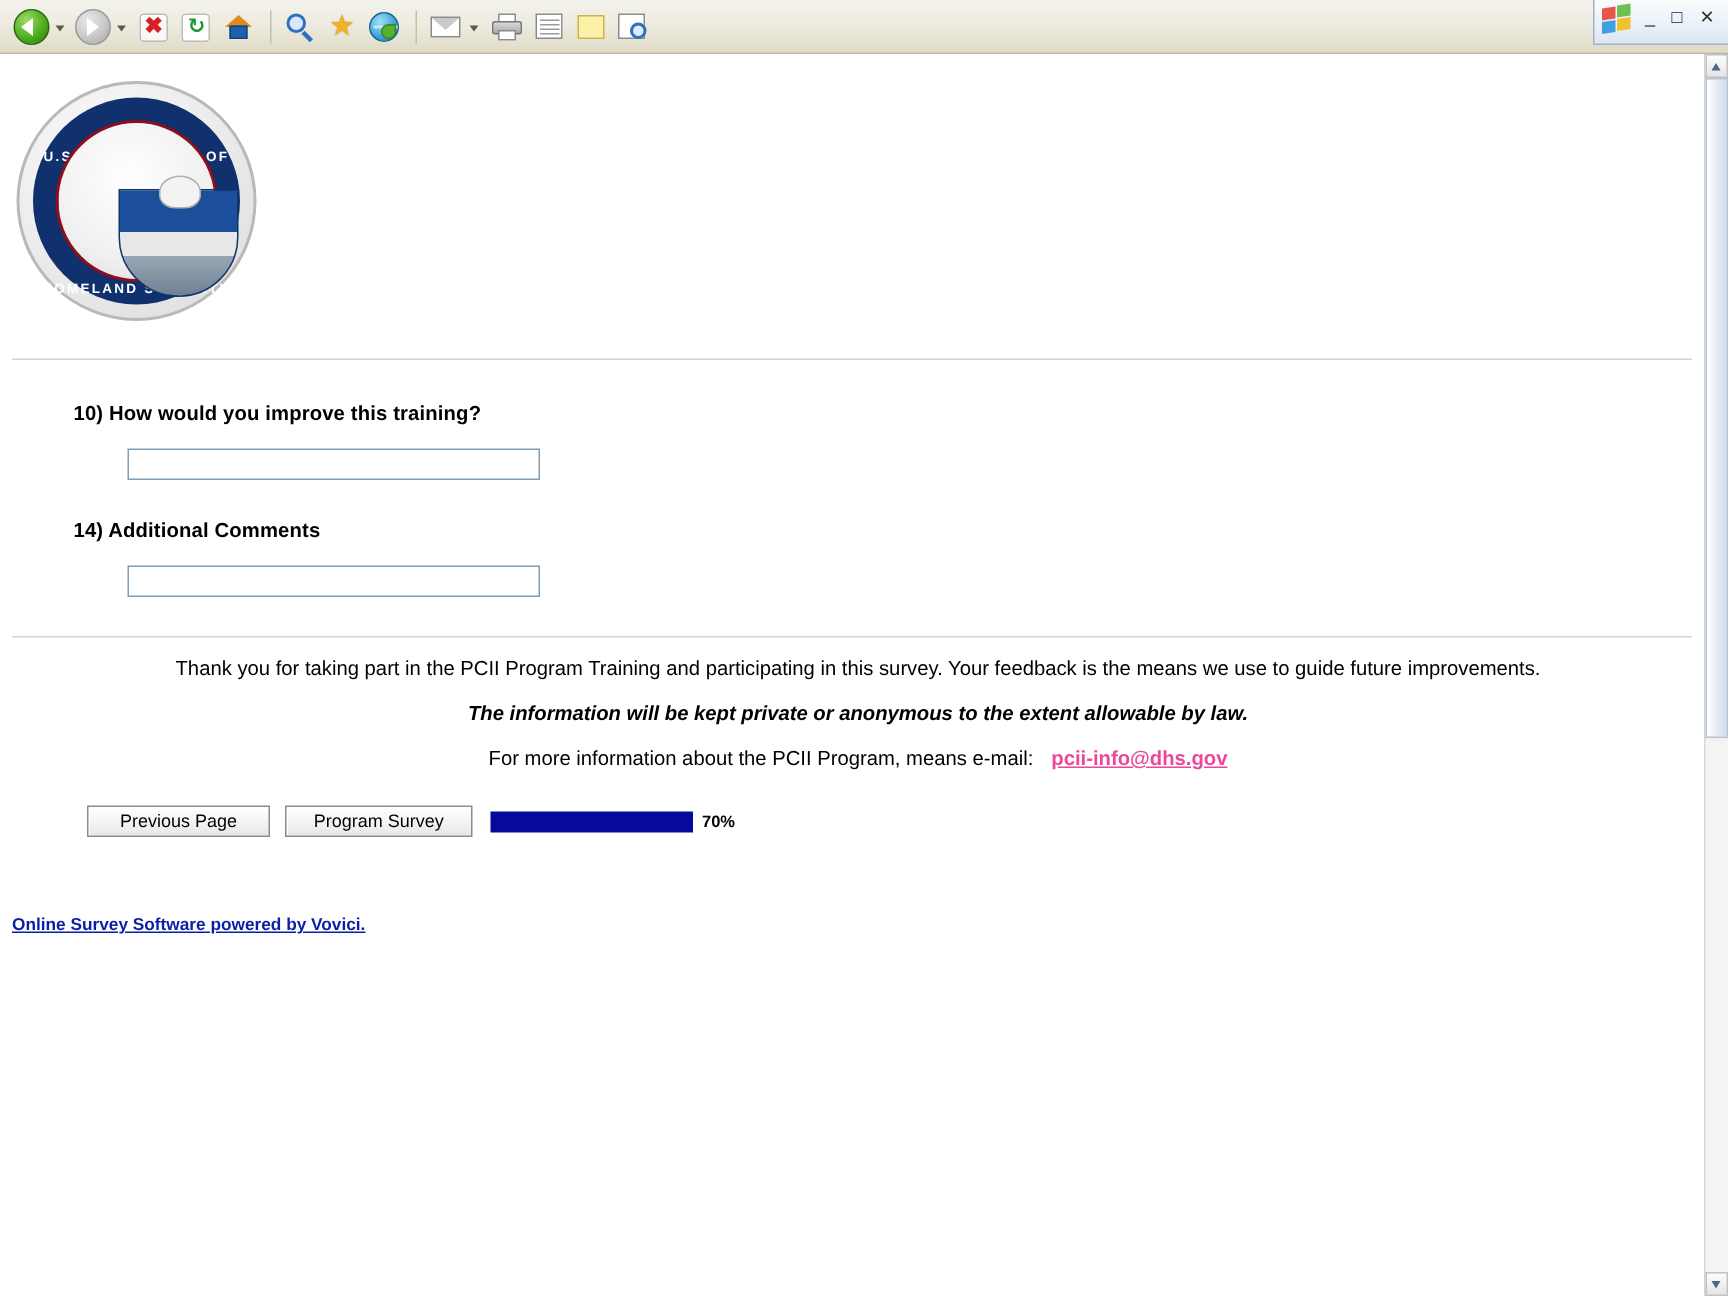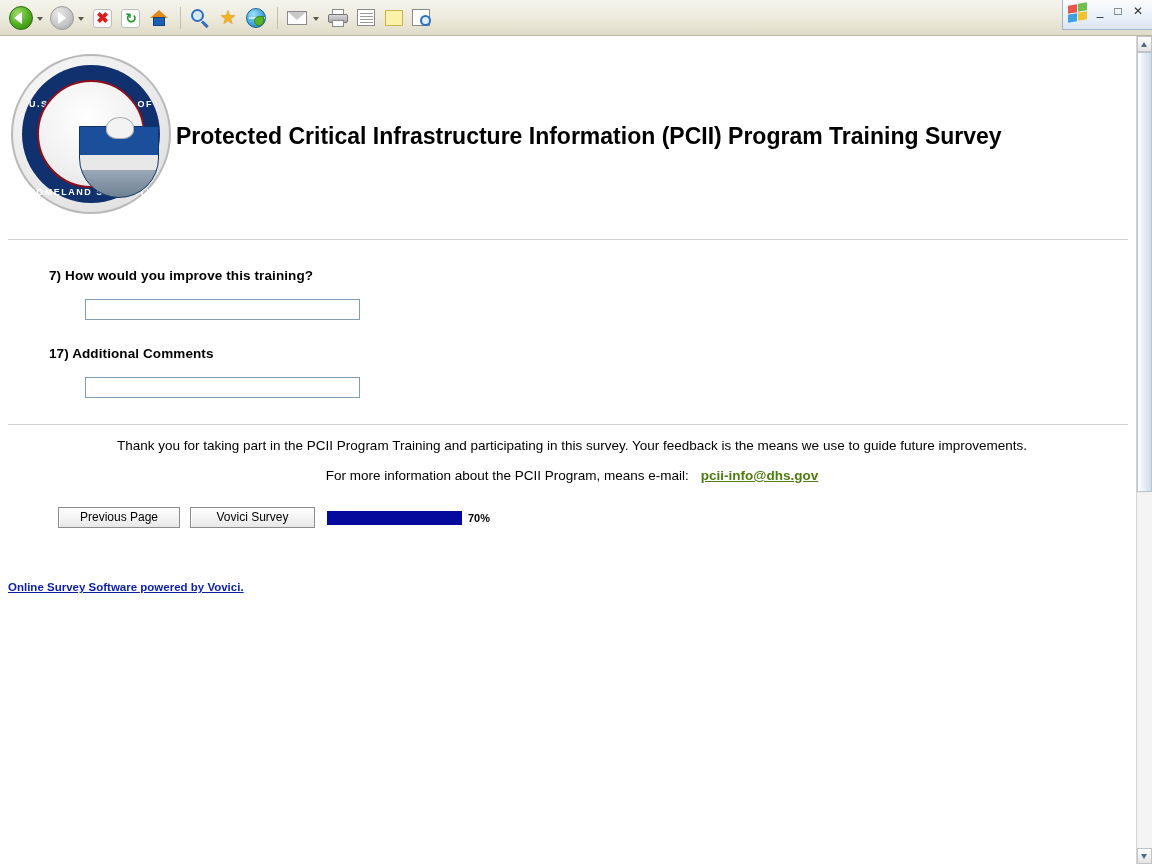--- a/index.html
+++ b/index.html
@@ -439,21 +439,21 @@
     font: 13.5px/18px "Liberation Sans", sans-serif;
     color: #000000;
     text-align: center;
   }
   .foot-line.italic {
     font-style: italic;
     font-weight: bold;
     font-size: 13.5px;
   }
   .mail-link {
-    color: #4d7c0f;
+    color: #ec4899;
     font-weight: bold;
     text-decoration: underline;
     margin-left: 12px;
   }
 
   #button-row {
     margin: 22px 0 0 48px;
     display: flex;
     align-items: center;
     padding-left: 10px;
@@ -646,50 +646,50 @@
   <div id="header-block">
     <div id="dhs-seal">
       <div class="seal-outer"></div>
       <div class="seal-ring"></div>
       <div class="seal-text-top">U.S. DEPARTMENT OF</div>
       <div class="seal-text-bot">HOMELAND SECURITY</div>
       <div class="seal-inner">
         <div class="seal-eagle"></div>
       </div>
     </div>
-    <div id="page-title">Protected Critical Infrastructure Information (PCII) Program Training Survey</div>
   </div>
 
   <div class="hrule"></div>
 
   <div id="questions">
 
 
     <div class="q-block">
-      <div class="q-label">7) How would you improve this training?</div>
+      <div class="q-label">10) How would you improve this training?</div>
       <input class="q-input" type="text" placeholder="" style="">
     </div>
 
     <div class="q-block">
-      <div class="q-label">17) Additional Comments</div>
+      <div class="q-label">14) Additional Comments</div>
       <input class="q-input" type="text" placeholder="" style="">
     </div>
   </div>
 
   <div class="hrule"></div>
 
   <div id="footer-block">
     <div class="foot-line">Thank you for taking part in the PCII Program Training and participating in this survey. Your feedback is the means we use to guide future improvements.</div>
+    <div class="foot-line italic">The information will be kept private or anonymous to the extent allowable by law.</div>
     <div class="foot-line">
       <span>For more information about the PCII Program, means e-mail:</span><a class="mail-link" href="#">pcii-info@dhs.gov</a>
     </div>
 
     <div id="button-row">
       <div class="form-btn" id="previous-page-button">Previous Page</div>
-      <div class="form-btn" id="submit-survey-button">Vovici Survey</div>
+      <div class="form-btn" id="submit-survey-button">Program Survey</div>
       <div id="progress-track">
         <div id="progress-fill" style="width: 100%; background: rgb(6, 10, 156);"></div>
       </div>
       <div id="progress-label">70%</div>
     </div>
 
     <a id="powered-link" href="#">Online Survey Software powered by Vovici.</a>
   </div>
 </div>
 

